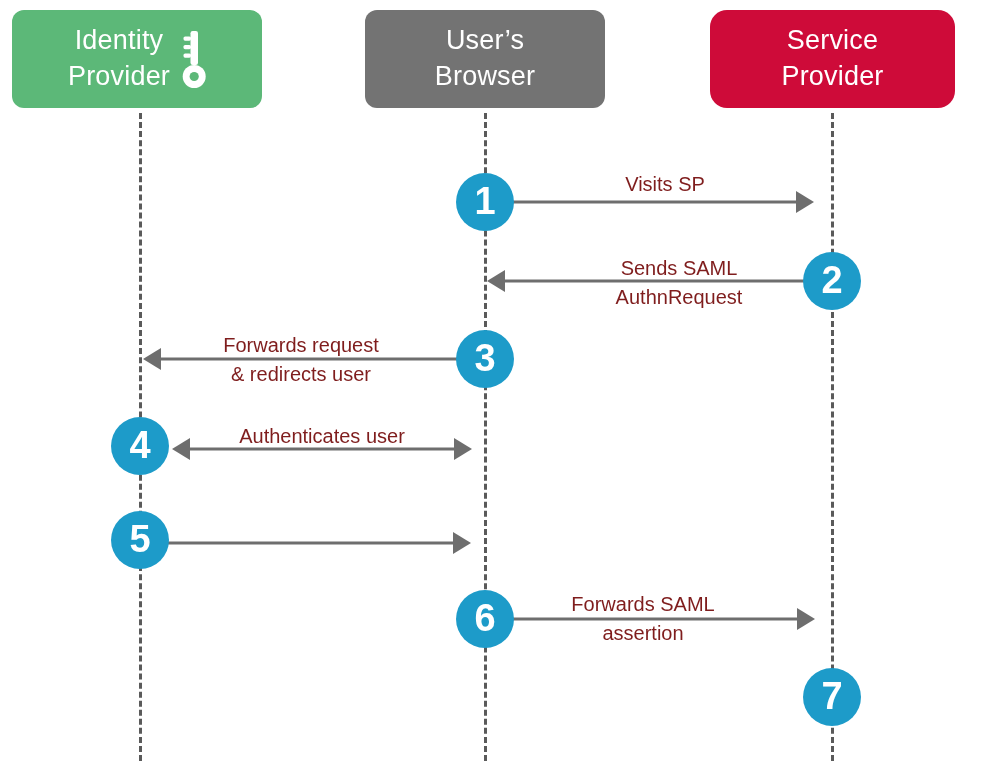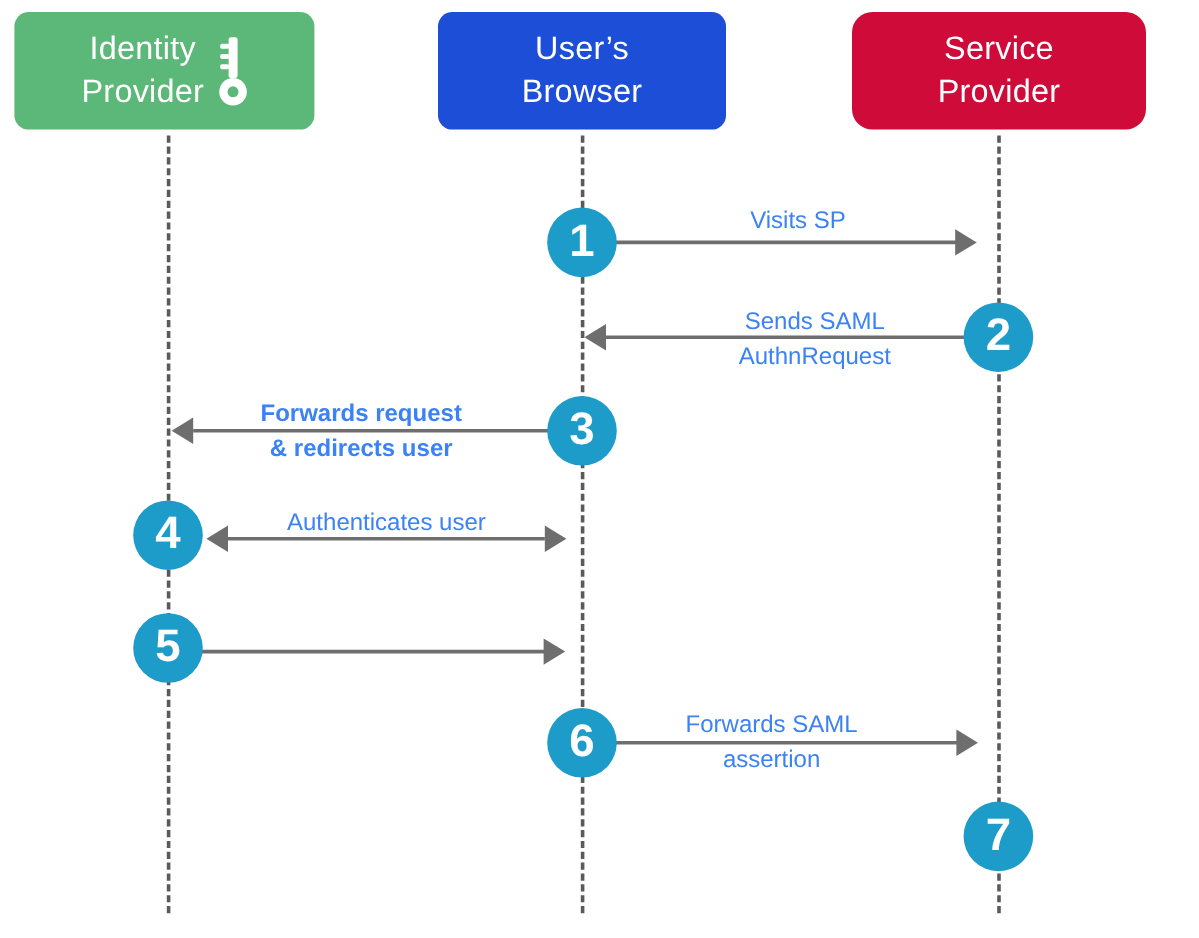--- a/index.html
+++ b/index.html
@@ -39,21 +39,21 @@
     gap: 8px;
   }
   .actor-label {
     font-size: 27px;
     line-height: 1.32;
     font-weight: 400;
     letter-spacing: 0.2px;
     white-space: pre-line;
   }
   #actor-idp   { left: 12px;  width: 250px; background: #5cb878; }
-  #actor-ub    { left: 365px; width: 240px; background: #1d4ed8; }
+  #actor-ub    { left: 365px; width: 240px; background: #737373; }
   #actor-sp    { left: 710px; width: 245px; background: #ce0b39; border-radius: 17px; }
 
   .key-icon {
     width: 26px;
     height: 62px;
     flex: 0 0 auto;
     margin-left: 2px;
     margin-top: 2px;
   }
 
@@ -92,21 +92,21 @@
   .msg-arrow {
     position: absolute;
     height: 26px;
     z-index: 2;
   }
   .msg-arrow svg { display: block; overflow: visible; }
 
   
   .msg-label {
     position: absolute;
-    color: #3b82f6;
+    color: #7f1d1d;
     font-size: 20px;
     line-height: 1.45;
     text-align: center;
     white-space: pre-line;
     z-index: 3;
   }
 </style>
 </head>
 <body>
 
@@ -167,21 +167,21 @@
   <div class="step-circle" style="left:803px; top:252px;">
     <span>2</span>
   </div>
 
   <div class="msg-arrow" style="left:143px; top:346px; width:316px;">
     <svg width="316" height="26" viewBox="0 0 316 26">
       <line x1="18" y1="13" x2="316" y2="13" stroke="#6e6e6e" stroke-width="3"></line>
       <polygon points="18,2 0,13 18,24" fill="#6e6e6e"></polygon>
     </svg>
   </div>
-  <div class="msg-label" style="left:176px; top:331px; width:250px;font-weight:bold;">Forwards request
+  <div class="msg-label" style="left:176px; top:331px; width:250px;">Forwards request
 &amp; redirects user</div>
   <div class="step-circle" style="left:456px; top:330px;">
     <span>3</span>
   </div>
 
   <div class="msg-arrow" style="left:172px; top:436px; width:300px;">
     <svg width="300" height="26" viewBox="0 0 300 26">
       <line x1="18" y1="13" x2="282" y2="13" stroke="#6e6e6e" stroke-width="3"></line>
       <polygon points="18,2 0,13 18,24" fill="#6e6e6e"></polygon>
       <polygon points="282,2 300,13 282,24" fill="#6e6e6e"></polygon>

